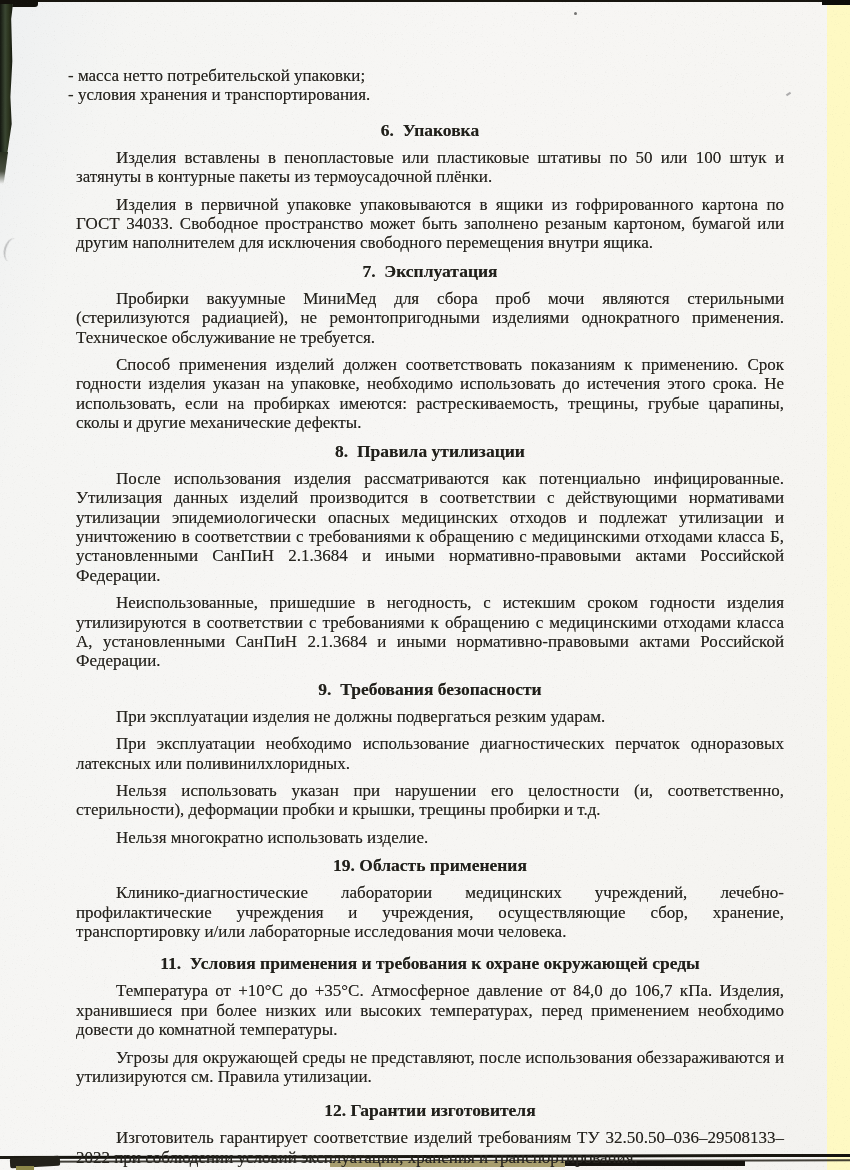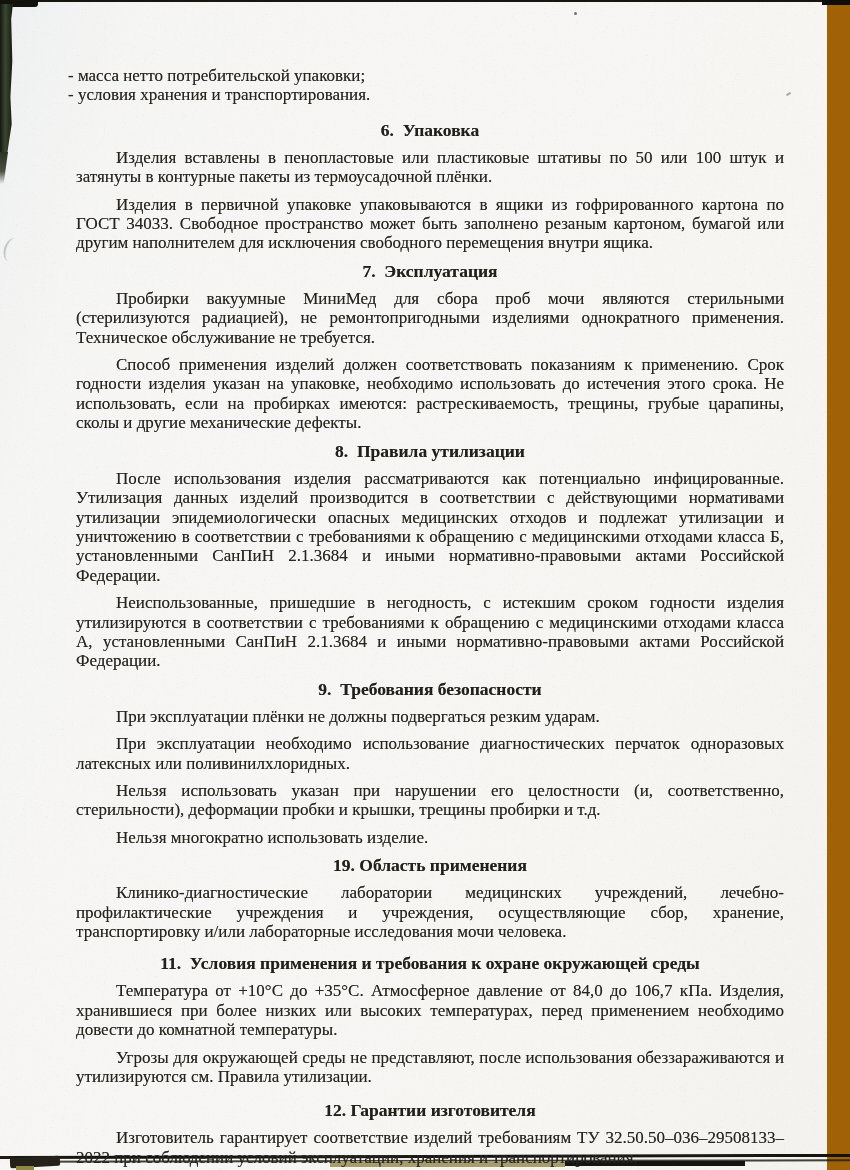--- a/index.html
+++ b/index.html
@@ -3,21 +3,21 @@
 <meta charset="utf-8">
 <style>
   html, body { margin: 0; padding: 0; }
   body {
     width: 850px; height: 1170px; overflow: hidden;
     background: #ffffff;
     font-family: "Liberation Serif", "DejaVu Serif", serif;
   }
   .page {
     position: relative; width: 850px; height: 1170px;
-    background: #a16207;
+    background: #fef9c3;
   }
   
   .sheet {
     position: absolute; top: 0; left: 0; width: 827px; height: 1170px;
     background: linear-gradient(105deg, #eef0f1 0%, #f5f5f3 12%, #f7f6f4 45%, #f6f5f2 75%, #f3f2ef 100%);
   }
   .content {
     position: absolute; top: 0; left: 68px; width: 724px; padding-top: 66px;
     color: #26241f;
     text-shadow: 0 0 0.6px rgba(45,43,38,0.55);
@@ -103,21 +103,21 @@
 
     <h2 class="sec mt8">7.  Эксплуатация</h2>
     <p class="par">Пробирки вакуумные МиниМед для сбора проб мочи являются стерильными (стерилизуются радиацией), не ремонтопригодными изделиями однократного применения. Техническое обслуживание не требуется.</p>
     <p class="par">Способ применения изделий должен соответствовать показаниям к применению. Срок годности изделия указан на упаковке, необходимо использовать до истечения этого срока. Не использовать, если на пробирках имеются: растрескиваемость, трещины, грубые царапины, сколы и другие механические дефекты.</p>
 
     <h2 class="sec mt8">8.  Правила утилизации</h2>
     <p class="par">После использования изделия рассматриваются как потенциально инфицированные. Утилизация данных изделий производится в соответствии с действующими нормативами утилизации эпидемиологически опасных медицинских отходов и подлежат утилизации и уничтожению в соответствии с требованиями к обращению с медицинскими отходами класса Б, установленными СанПиН 2.1.3684 и иными нормативно-правовыми актами Российской Федерации.</p>
     <p class="par">Неиспользованные, пришедшие в негодность, с истекшим сроком годности изделия утилизируются в соответствии с требованиями к обращению с медицинскими отходами класса А, установленными СанПиН 2.1.3684 и иными нормативно-правовыми актами Российской Федерации.</p>
 
     <h2 class="sec mt6">9.  Требования безопасности</h2>
-    <p class="par">При эксплуатации плёнки не должны подвергаться резким ударам.</p>
+    <p class="par">При эксплуатации изделия не должны подвергаться резким ударам.</p>
     <p class="par">При эксплуатации необходимо использование диагностических перчаток одноразовых латексных или поливинилхлоридных.</p>
     <p class="par">Нельзя использовать указан при нарушении его целостности (и, соответственно, стерильности), деформации пробки и крышки, трещины пробирки и т.д.</p>
     <p class="par">Нельзя многократно использовать изделие.</p>
 
     <h2 class="sec mt6">19. Область применения</h2>
     <p class="par">Клинико-диагностические лаборатории медицинских учреждений, лечебно-профилактические учреждения и учреждения, осуществляющие сбор, хранение, транспортировку и/или лабораторные исследования мочи человека.</p>
 
     <h2 class="sec mt12">11.  Условия применения и требования к охране окружающей среды</h2>
     <p class="par">Температура от +10°С до +35°С. Атмосферное давление от 84,0 до 106,7 кПа. Изделия, хранившиеся при более низких или высоких температурах, перед применением необходимо довести до комнатной температуры.</p>
     <p class="par">Угрозы для окружающей среды не представляют, после использования обеззараживаются и утилизируются см. Правила утилизации.</p>

